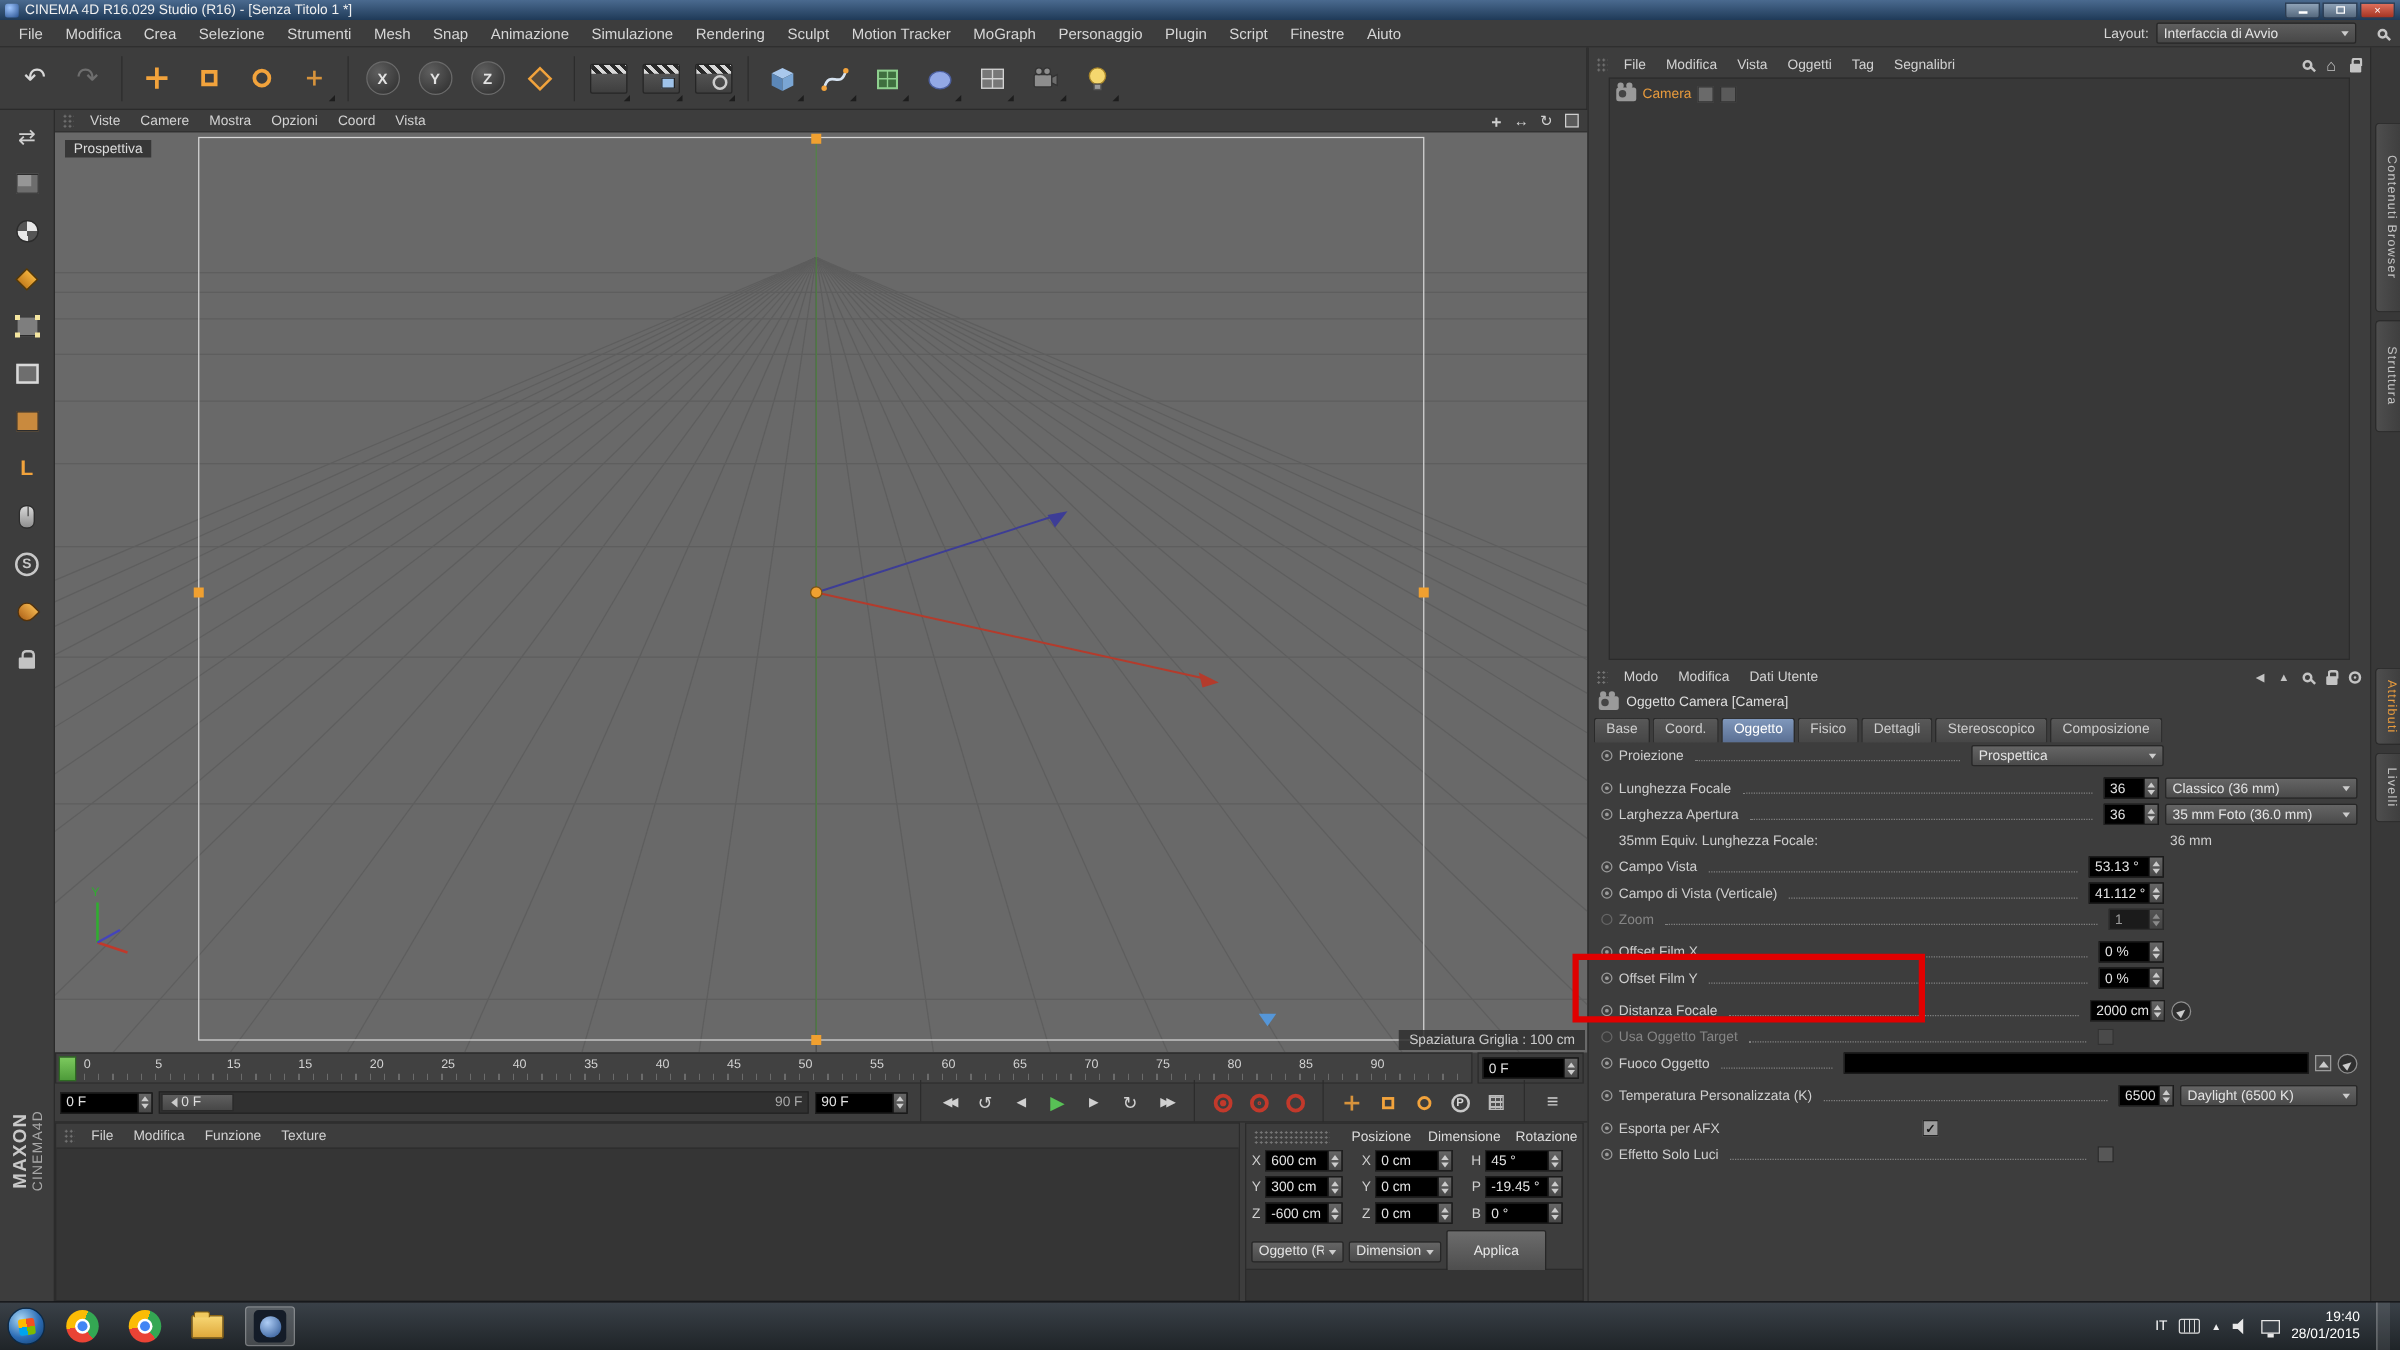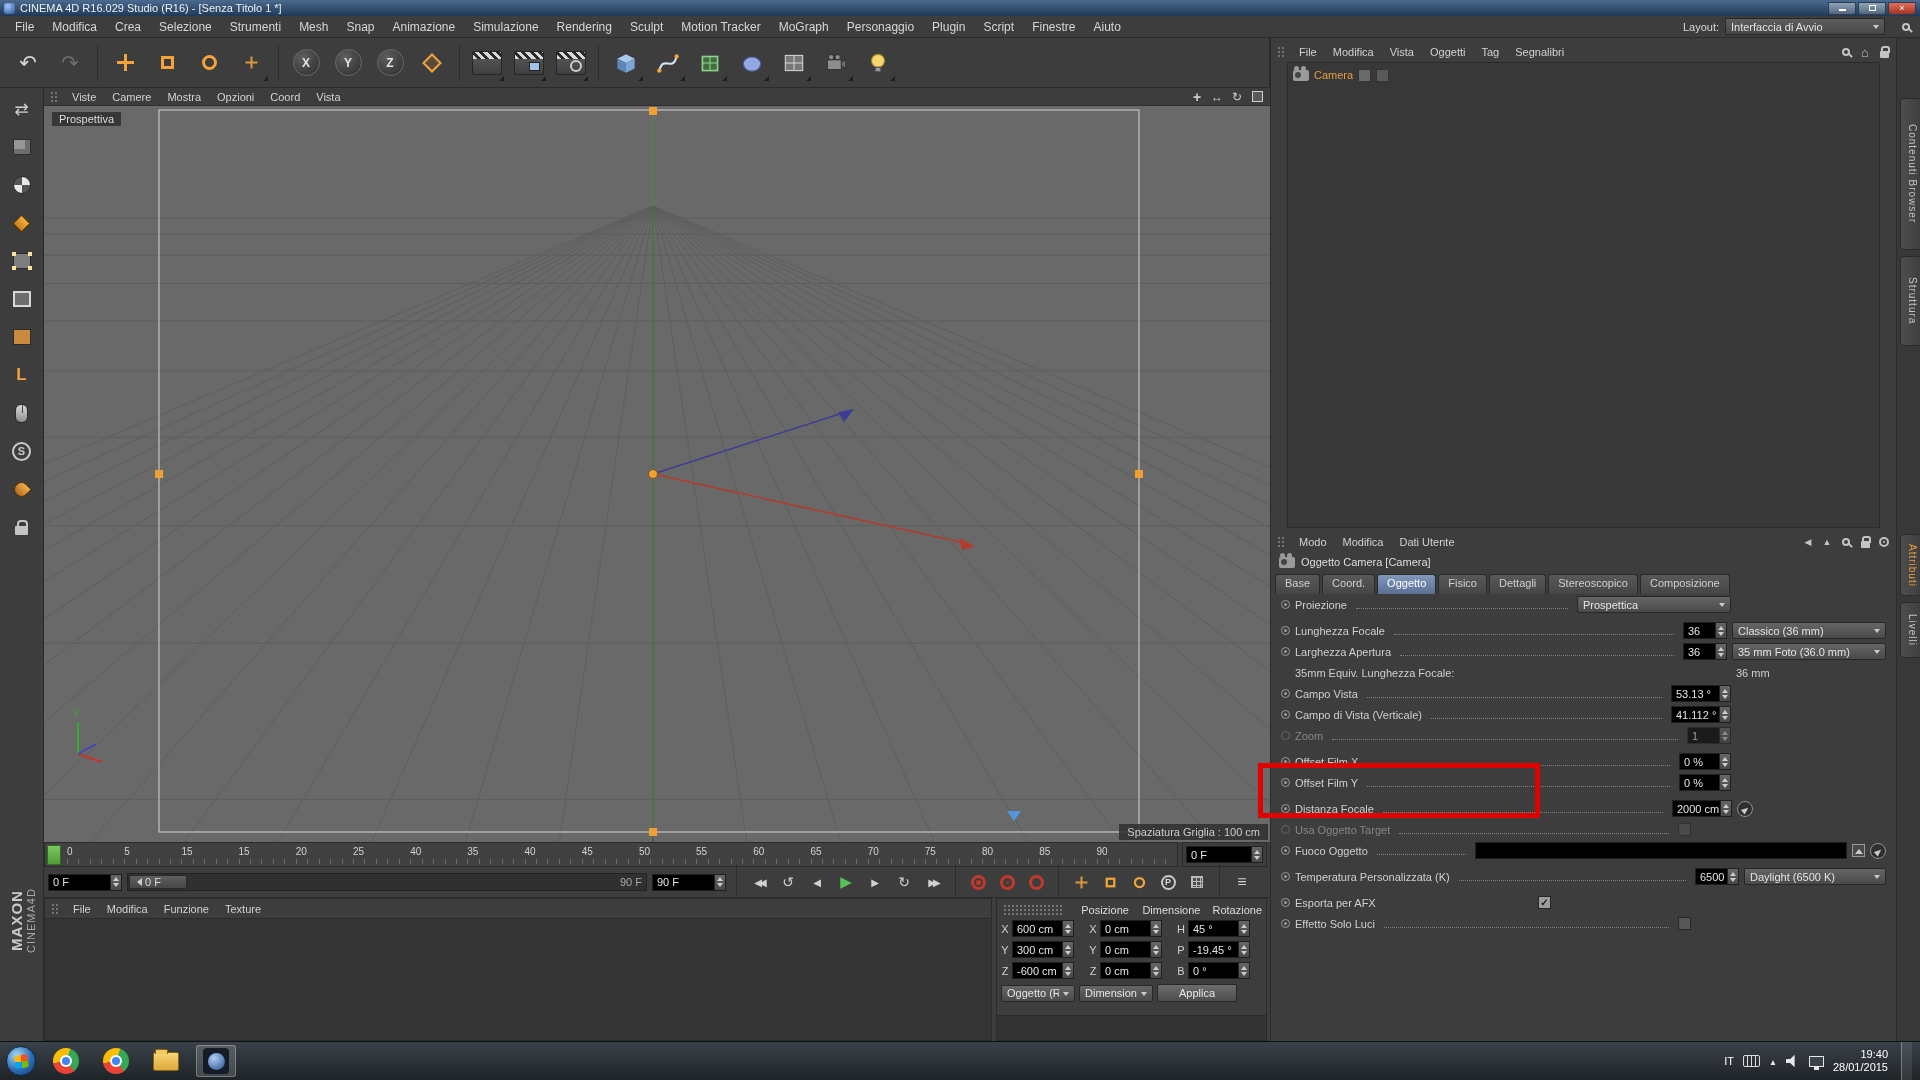--- a/index.html
+++ b/index.html
@@ -143,21 +143,21 @@
   #coords .chead span{flex:1;text-align:left;color:#dcdcdc;padding-left:12px}
   .crow{display:flex;align-items:center;height:21px;gap:3px}
   .ccell{display:flex;align-items:center;gap:3px;flex:1}
   .axlab{width:8px;color:#d0d0d0;text-align:center}
   .fld.w62{width:62px}
   #coords .cfoot{display:flex;align-items:center;gap:4px;margin-top:3px}
   .dd2{display:flex;align-items:center;height:17px;background:linear-gradient(#656565,#4a4a4a);border:1px solid #272727;
     border-radius:2px;color:#e4e4e4;padding:0 5px;gap:4px;white-space:nowrap;overflow:hidden}
   .dd2 .ddv{overflow:hidden;white-space:nowrap}
   .btn{height:18px;background:linear-gradient(#6c6c6c,#4d4d4d);border:1px solid #272727;border-radius:2px;color:#e8e8e8;
-    display:flex;align-items:center;justify-content:center;padding:0 10px}
+    display:flex;align-items:center;justify-content:center;padding:16px 10px}
   .w84{width:74px}.w80{width:80px}
 
   
   #right-panel{position:absolute;left:1270px;top:38px;width:626px;height:1003px;background:#3d3d3d;border-left:1px solid #2b2b2b;padding-top:4px}
   .phead{height:20px;display:flex;align-items:center;padding:0 4px}
   .pmi{padding:1px 8px;color:#d2d2d2}
   .phead .sp{flex:1}
   .hic{width:16px;height:14px;display:flex;align-items:center;justify-content:center;margin-left:3px;color:#c4c4c4}
   .ic-lens{width:8px;height:8px;border:2px solid #c4c4c4;border-radius:50%;position:relative}
   .ic-lens::after{content:"";position:absolute;width:6px;height:2px;background:#c4c4c4;transform:rotate(45deg);right:-5px;bottom:-2px}

